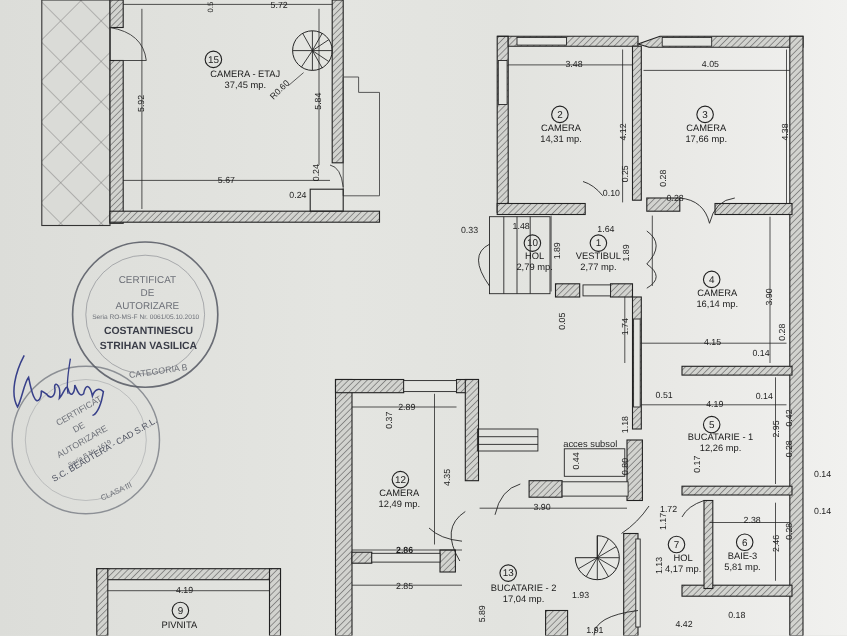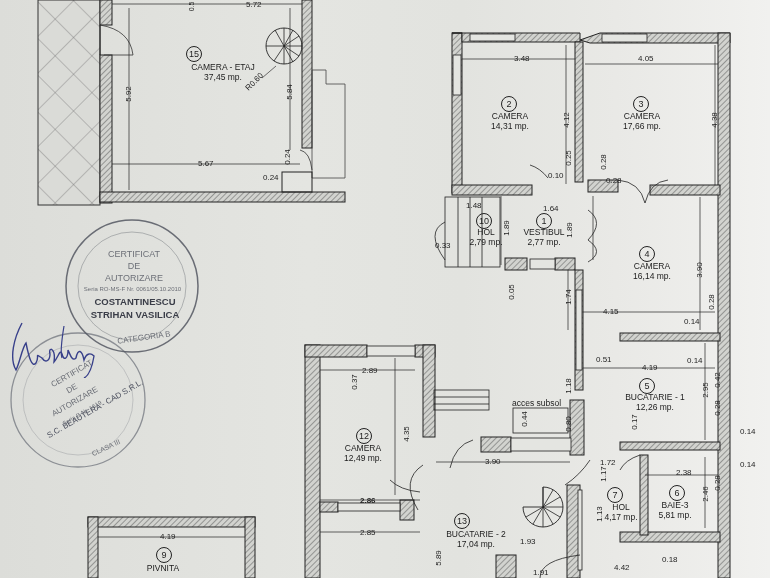--- a/index.html
+++ b/index.html
@@ -209,36 +209,36 @@
 <div class="dim vert" style="left:561px;top:154px;">0.25</div>
 <div class="dim" style="left:548px;top:172px;">0.10</div>
 
 <div class="dim" style="left:638px;top:55px;">4.05</div>
 <div class="room-num" style="left:633px;top:96px;">3</div>
 <div class="room-name" style="left:612px;top:112px;width:60px;"><span>CAMERA</span><br><span>17,66 mp.</span></div>
 <div class="dim vert" style="left:707px;top:116px;">4.38</div>
 <div class="dim vert" style="left:596px;top:158px;">0.28</div>
 <div class="dim" style="left:606px;top:177px;">0.28</div>
 
-<div class="dim" style="left:435px;top:206px;margin-top:36px;">0.33</div>
+<div class="dim" style="left:419px;top:206px;">0.33</div>
 <div class="dim" style="left:466px;top:202px;">1.48</div>
 <div class="room-num" style="left:476px;top:213px;">10</div>
 <div class="room-name" style="left:468px;top:228px;width:36px;"><span>HOL</span><br><span>2,79 mp.</span></div>
 <div class="dim vert" style="left:499px;top:224px;">1.89</div>
 <div class="dim" style="left:543px;top:205px;">1.64</div>
 <div class="room-num" style="left:536px;top:213px;">1</div>
 <div class="room-name" style="left:515px;top:228px;width:58px;"><span>VESTIBUL</span><br><span>2,77 mp.</span></div>
 <div class="dim vert" style="left:562px;top:226px;">1.89</div>
 <div class="dim vert" style="left:504px;top:288px;">0.05</div>
 <div class="dim vert" style="left:561px;top:293px;">1.74</div>
 
 <div class="room-num" style="left:639px;top:246px;">4</div>
 <div class="room-name" style="left:622px;top:262px;width:60px;"><span>CAMERA</span><br><span>16,14 mp.</span></div>
 <div class="dim vert" style="left:692px;top:266px;">3.90</div>
-<div class="dim" style="left:603px;top:308px;">4.15</div>
+<div class="dim" style="left:640px;top:308px;">4.15</div>
 <div class="dim vert" style="left:704px;top:298px;">0.28</div>
 <div class="dim" style="left:684px;top:318px;">0.14</div>
 
 <div class="dim" style="left:596px;top:356px;">0.51</div>
 <div class="dim" style="left:687px;top:357px;">0.14</div>
 <div class="dim" style="left:642px;top:364px;">4.19</div>
 <div class="room-num" style="left:639px;top:378px;">5</div>
 <div class="room-name" style="left:620px;top:393px;width:70px;"><span>BUCATARIE - 1</span><br><span>12,26 mp.</span></div>
 <div class="dim vert" style="left:698px;top:386px;">2.95</div>
 <div class="dim vert" style="left:710px;top:376px;">0.42</div>

